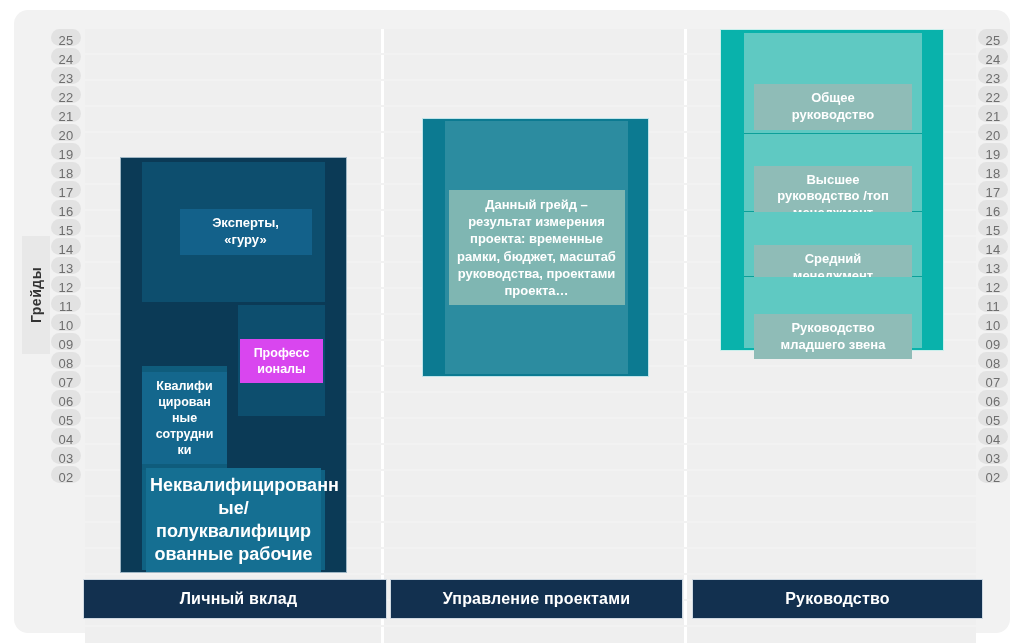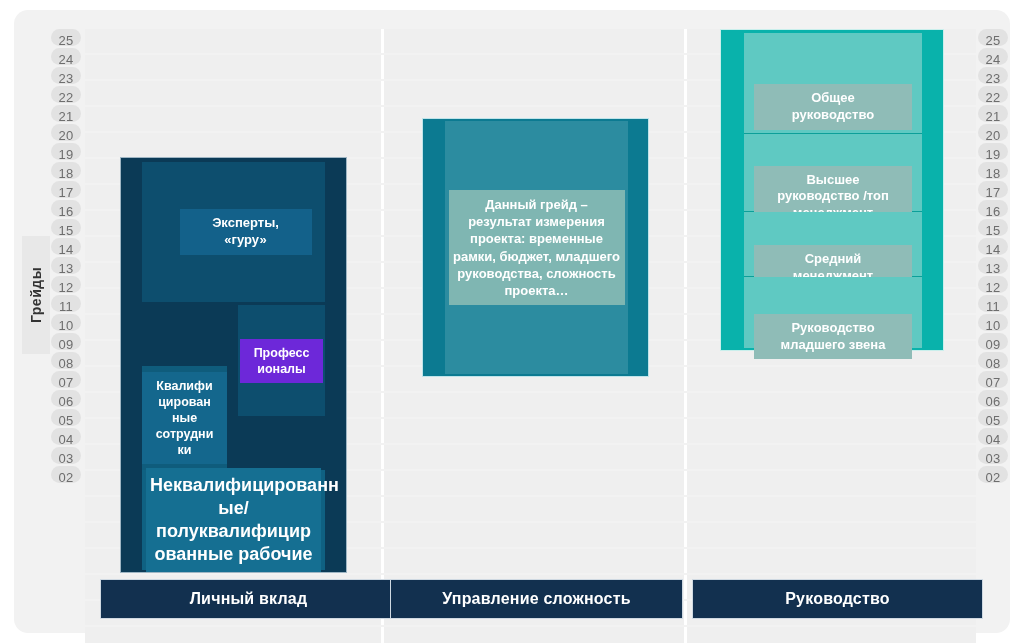--- a/index.html
+++ b/index.html
@@ -118,21 +118,21 @@
     background:#13618a;
     font-size:13px;
     width:132px;
   }
 
   .pb-prof{
     left:117px;top:147px;width:87px;height:111px;
     background:#0d4e6e;
   }
   .pb-prof .band-label{
-    background:#6d28d9;
+    background:#d946ef;
     font-size:12.5px;
     width:83px;
   }
 
   .pb-qual{
     left:21px;top:208px;width:85px;height:104px;
     background:#0f5c7c;
   }
   .pb-qual .band-label{
     background:#14678d;
@@ -202,21 +202,21 @@
     position:absolute;
     top:579px;height:38px;
     background:#12304f;
     border:1px solid #cfd9e2;
     color:#ffffff;
     font-size:16px;
     font-weight:bold;
     display:flex;align-items:center;justify-content:center;
     letter-spacing:.2px;
   }
-  .fb1{left:100px;width:295px;}
+  .fb1{left:83px;width:295px;padding-left:7px;}
   .fb2{left:390px;width:291px;}
   .fb3{left:692px;width:289px;}
 </style>
 </head>
 <body>
 
 <div class="canvas">
   <div class="frame"></div>
 
   <div class="grid" id="grid">
@@ -386,35 +386,35 @@
     <div class="band pb-qual">
       <div class="band-label">Квалифи<br>цирован<br>ные<br>сотрудни<br>ки</div>
     </div>
     <div class="band pb-unqual">
       <div class="band-label">Неквалифицированн<br>ые/полуквалифицир<br>ованные рабочие</div>
     </div>
   </div>
 
   <div class="col-block col-project">
     <div class="band prj-inner">
-      <div class="band-label">Данный грейд – результат измерения проекта: временные рамки,  бюджет, младшего руководства, сложность проекта…</div>
+      <div class="band-label">Данный грейд – результат измерения проекта: временные рамки,  бюджет, масштаб руководства, проектами проекта…</div>
     </div>
   </div>
 
   <div class="col-block col-leader">
     <div class="band ld ld1">
       <div class="band-label">Общее<br>руководство</div>
     </div>
     <div class="band ld ld2">
       <div class="band-label">Высшее<br>руководство /топ<br>менеджмент</div>
     </div>
     <div class="band ld ld3">
       <div class="band-label">Средний<br>менеджмент</div>
     </div>
     <div class="band ld ld4">
       <div class="band-label">Руководство<br>младшего звена</div>
     </div>
   </div>
 
   <div class="footer-bar fb1">Личный вклад</div>
-  <div class="footer-bar fb2">Управление сложность</div>
+  <div class="footer-bar fb2">Управление проектами</div>
   <div class="footer-bar fb3">Руководство</div>
 </div>
 
 </body></html>

